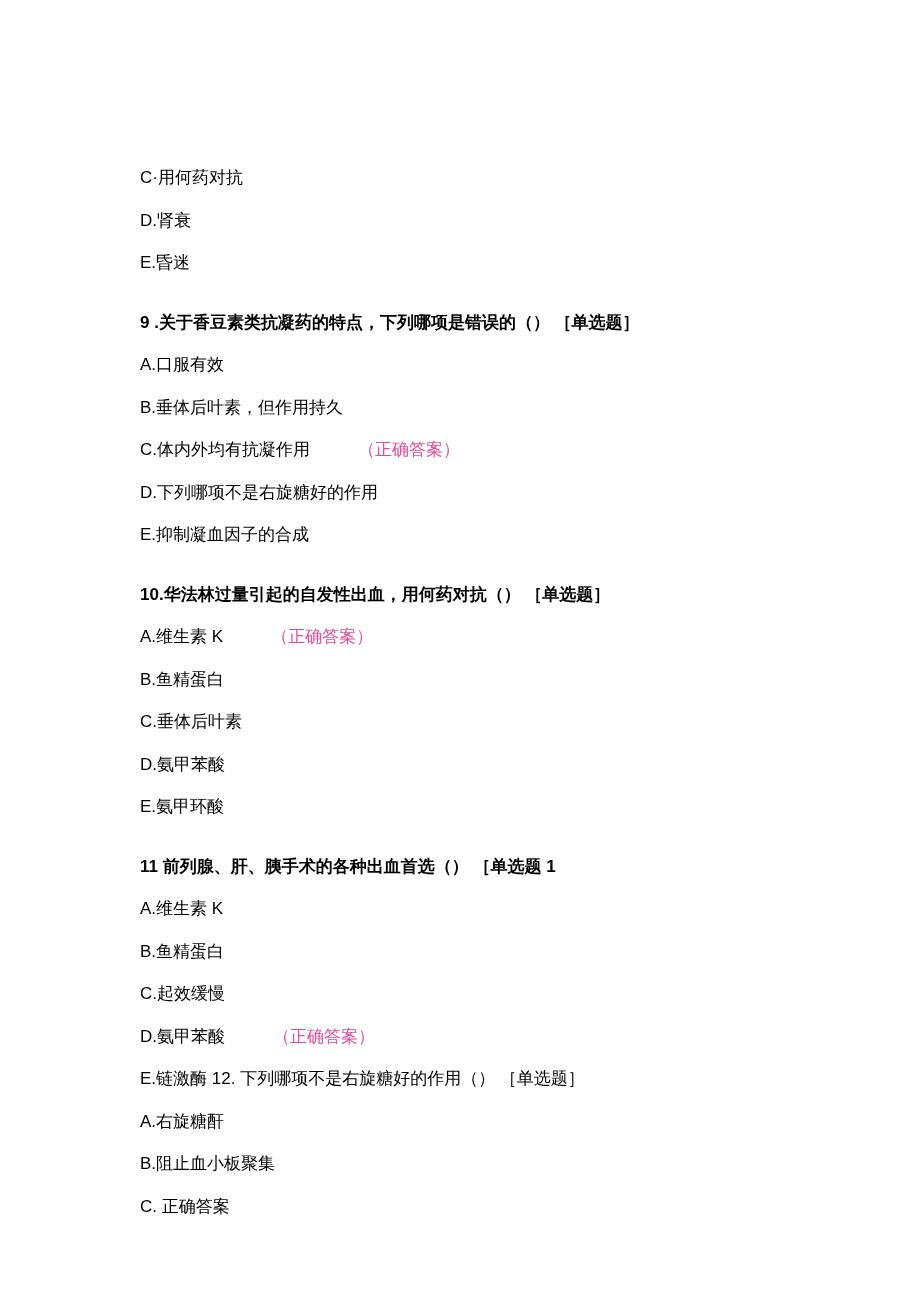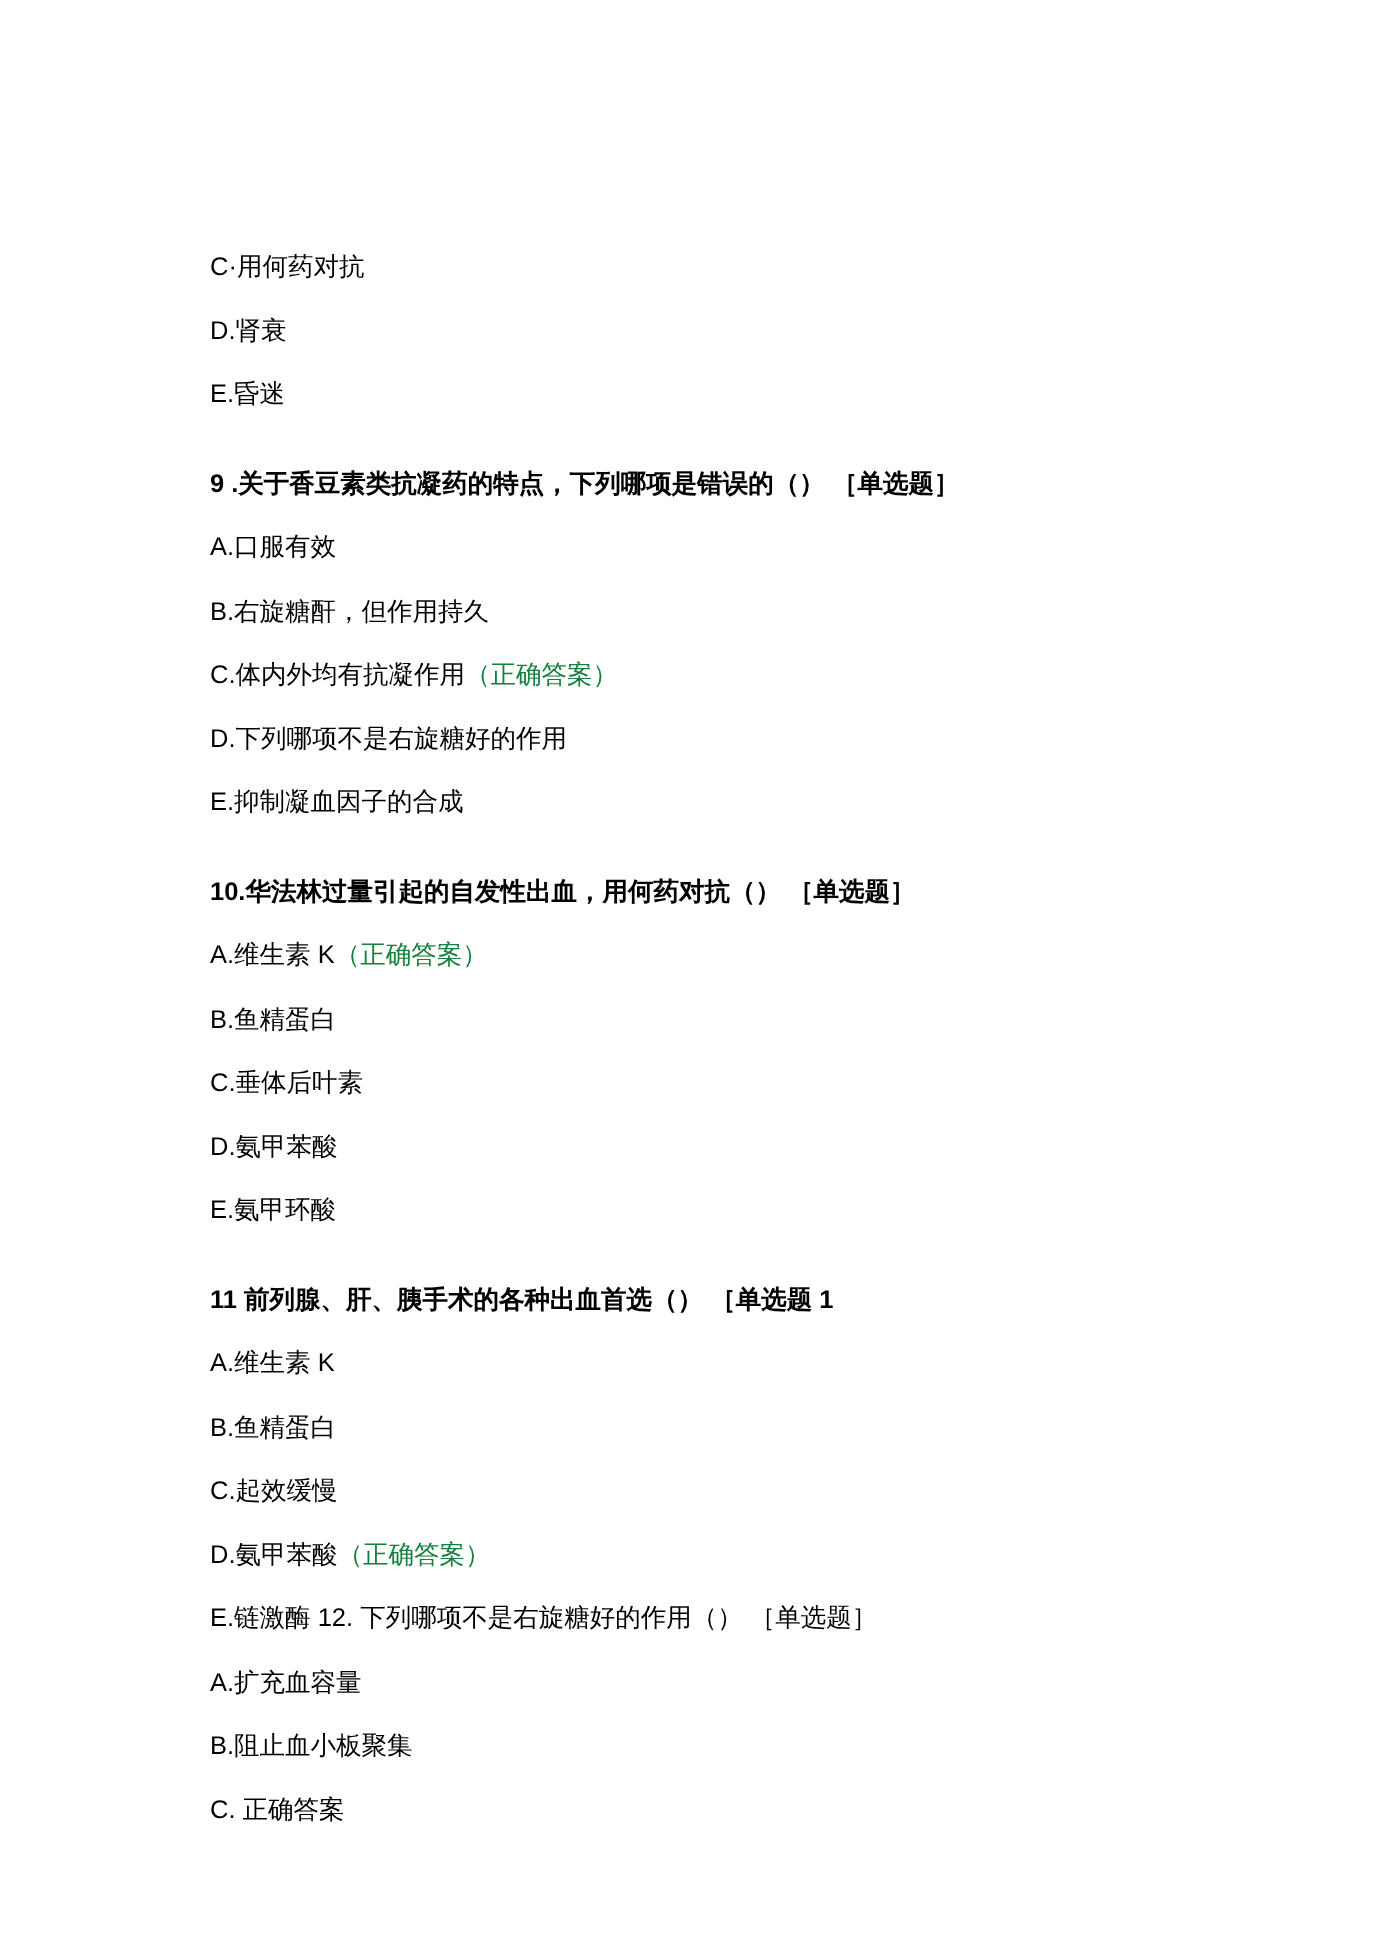--- a/index.html
+++ b/index.html
@@ -18,33 +18,34 @@
       color: #000000;
     }
     .line {
       margin-bottom: 17px;
     }
     .block-gap {
       margin-top: 34px;
       font-weight: bold;
     }
     .answer {
-      color: #15803d;
+      color: #ec4899;
+      margin-left: 48px;
     }
   </style>
 </head>
 <body>
 
 <div class="line">C·用何药对抗</div>
 <div class="line">D.肾衰</div>
 <div class="line">E.昏迷</div>
 
 <div class="line block-gap">9   .关于香豆素类抗凝药的特点，下列哪项是错误的（） ［单选题］</div>
 <div class="line">A.口服有效</div>
-<div class="line">B.右旋糖酐，但作用持久</div>
+<div class="line">B.垂体后叶素，但作用持久</div>
 <div class="line">
   <span>C.体内外均有抗凝作用</span><span class="answer">（正确答案）</span>
 </div>
 <div class="line">D.下列哪项不是右旋糖好的作用</div>
 <div class="line">E.抑制凝血因子的合成</div>
 
 <div class="line block-gap">10.华法林过量引起的自发性出血，用何药对抗（） ［单选题］</div>
 <div class="line">
   <span>A.维生素 K</span><span class="answer">（正确答案）</span>
 </div>
@@ -54,15 +55,15 @@
 <div class="line">E.氨甲环酸</div>
 
 <div class="line block-gap">11 前列腺、肝、胰手术的各种出血首选（） ［单选题 1</div>
 <div class="line">A.维生素 K</div>
 <div class="line">B.鱼精蛋白</div>
 <div class="line">C.起效缓慢</div>
 <div class="line">
   <span>D.氨甲苯酸</span><span class="answer">（正确答案）</span>
 </div>
 <div class="line">E.链激酶 12. 下列哪项不是右旋糖好的作用（） ［单选题］</div>
-<div class="line">A.扩充血容量</div>
+<div class="line">A.右旋糖酐</div>
 <div class="line">B.阻止血小板聚集</div>
 <div class="line">C. 正确答案</div>
 
 </body></html>

